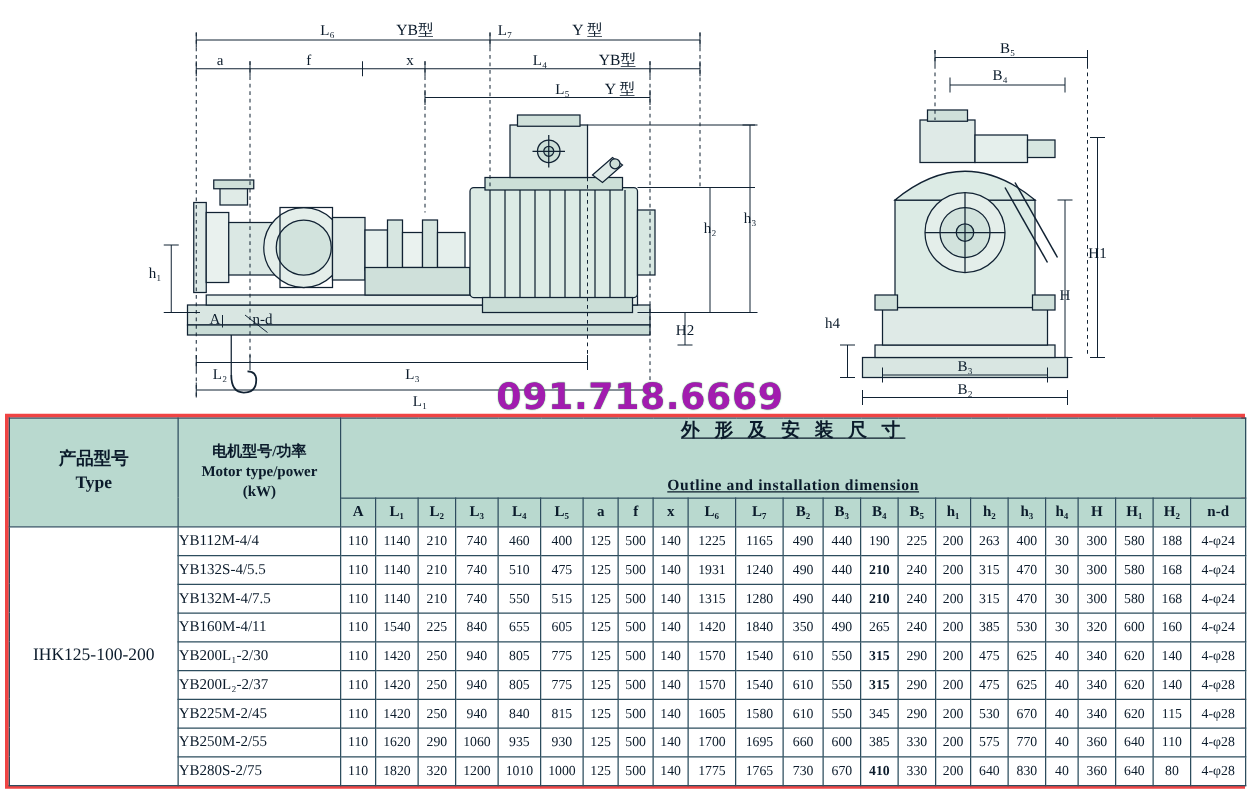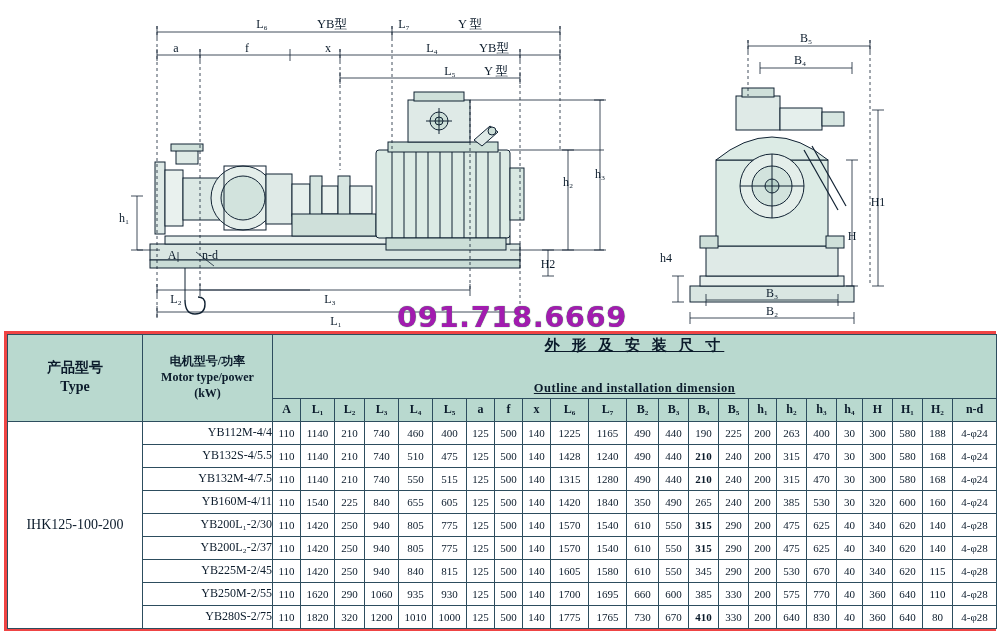--- a/index.html
+++ b/index.html
@@ -21,21 +21,21 @@
   table{border-collapse:collapse;width:100%;height:100%;table-layout:fixed;}
   th,td{border:1px solid #2d4d5e;text-align:center;vertical-align:middle;
         font-size:11px;padding:0;}
   thead th{background:#b9d9cf;font-family:"Liberation Serif", serif;}
   .hdr-type{font-size:14px;line-height:1.35;}
   .hdr-motor{font-size:12px;line-height:1.3;}
   .hdr-outline{font-size:15px;letter-spacing:4px;line-height:1.4;text-decoration:underline;}
   .hdr-outline .en{font-size:12.5px;letter-spacing:0.5px;display:block;margin-top:24px;}
   .subhdr th{background:#b9d9cf;font-size:12px;height:22px;}
   tbody td{height:22px;background:#ffffff;}
-  td.typecell{font-size:12px;text-align:right;}
+  td.typecell{font-size:12px;text-align:left;}
   td.bold{font-weight:bold;}
   td.firstcol{font-size:14px;}
 </style>
 </head>
 <body>
 
 <div class="wrap">
 
   <div class="drawing">
     <svg width="1000" height="332" viewBox="0 0 1000 332">
@@ -351,21 +351,21 @@
             <td class="typecell">YB132S-4/5.5</td>
             <td>110</td>
             <td>1140</td>
             <td>210</td>
             <td>740</td>
             <td>510</td>
             <td>475</td>
             <td>125</td>
             <td>500</td>
             <td>140</td>
-            <td>1428</td>
+            <td>1931</td>
             <td>1240</td>
             <td>490</td>
             <td>440</td>
             <td class="bold">210</td>
             <td>240</td>
             <td>200</td>
             <td>315</td>
             <td>470</td>
             <td>30</td>
             <td>300</td>

